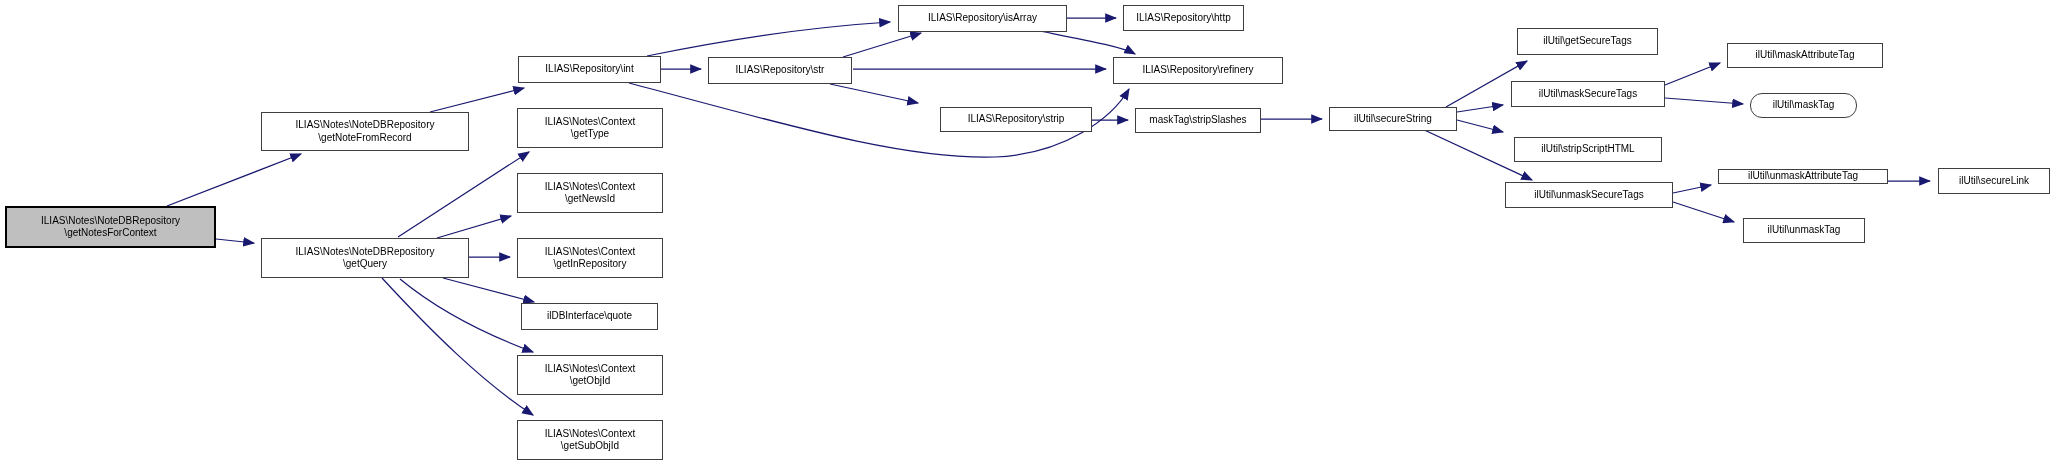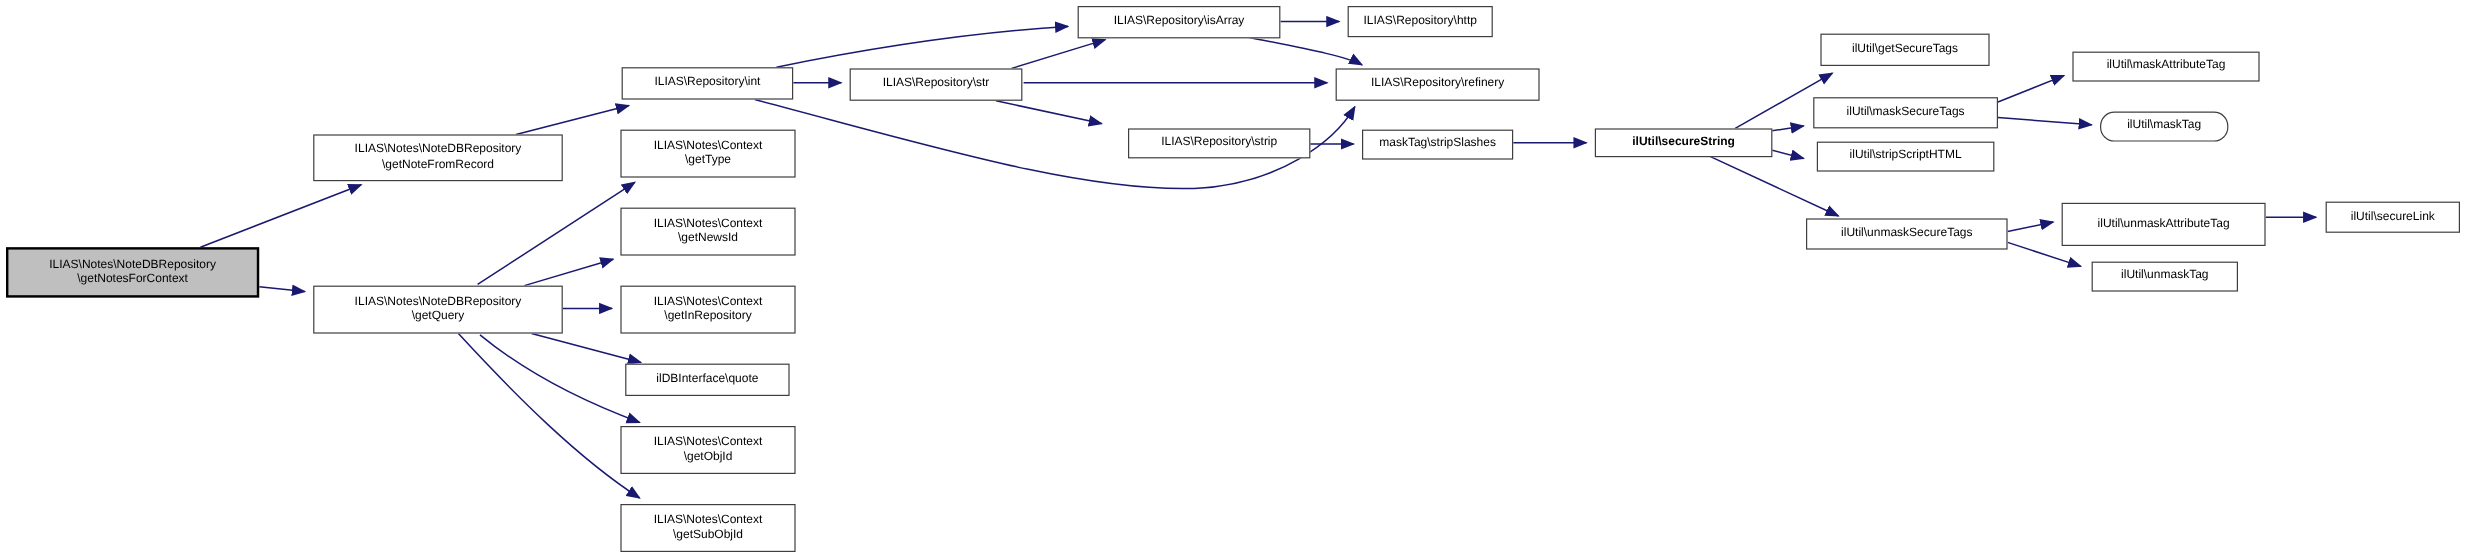--- a/index.html
+++ b/index.html
@@ -106,24 +106,24 @@
       <div class="node" style="left: 517px; top: 355px; width: 146px; height: 40px;">ILIAS\Notes\Context
 \getObjId</div>
       <div class="node" style="left: 517px; top: 420px; width: 146px; height: 40px;">ILIAS\Notes\Context
 \getSubObjId</div>
       <div class="node" style="left: 708px; top: 57px; width: 144px; height: 27px;">ILIAS\Repository\str</div>
       <div class="node" style="left: 898px; top: 5px; width: 169px; height: 27px;">ILIAS\Repository\isArray</div>
       <div class="node" style="left: 906px; top: 107px; width: 152px; height: 25px; margin-left: 34px;">ILIAS\Repository\strip</div>
       <div class="node" style="left: 1123px; top: 5px; width: 121px; height: 26px;">ILIAS\Repository\http</div>
       <div class="node" style="left: 1113px; top: 57px; width: 170px; height: 27px;">ILIAS\Repository\refinery</div>
       <div class="node" style="left: 1135px; top: 108px; width: 126px; height: 25px;">maskTag\stripSlashes</div>
-      <div class="node" style="left: 1329px; top: 107px; width: 148px; height: 24px; font-weight: bold;">ilUtil\secureString</div>
+      <div class="node" style="left: 1329px; top: 107px; width: 128px; height: 24px;">ilUtil\secureString</div>
       <div class="node" style="left: 1517px; top: 28px; width: 141px; height: 27px;">ilUtil\getSecureTags</div>
       <div class="node" style="left: 1511px; top: 81px; width: 154px; height: 26px;">ilUtil\maskSecureTags</div>
-      <div class="node" style="left: 1514px; top: 118px; width: 148px; height: 25px;">ilUtil\stripScriptHTML</div>
+      <div class="node" style="left: 1514px; top: 137px; width: 148px; height: 25px;">ilUtil\stripScriptHTML</div>
       <div class="node" style="left: 1505px; top: 182px; width: 168px; height: 26px;">ilUtil\unmaskSecureTags</div>
       <div class="node" style="left: 1727px; top: 43px; width: 156px; height: 25px;">ilUtil\maskAttributeTag</div>
       <div class="node" style="left: 1750px; top: 93px; width: 107px; height: 25px; border-radius: 12px;">ilUtil\maskTag</div>
-      <div class="node" style="left: 1718px; top: 169px; width: 170px; height: 36px;">ilUtil\unmaskAttributeTag</div>
+      <div class="node" style="left: 1718px; top: 169px; width: 170px; height: 15px;">ilUtil\unmaskAttributeTag</div>
       <div class="node" style="left: 1743px; top: 218px; width: 122px; height: 25px;">ilUtil\unmaskTag</div>
       <div class="node" style="left: 1938px; top: 168px; width: 112px; height: 26px;">ilUtil\secureLink</div>
     </div>
 </div>
 
 </body></html>

